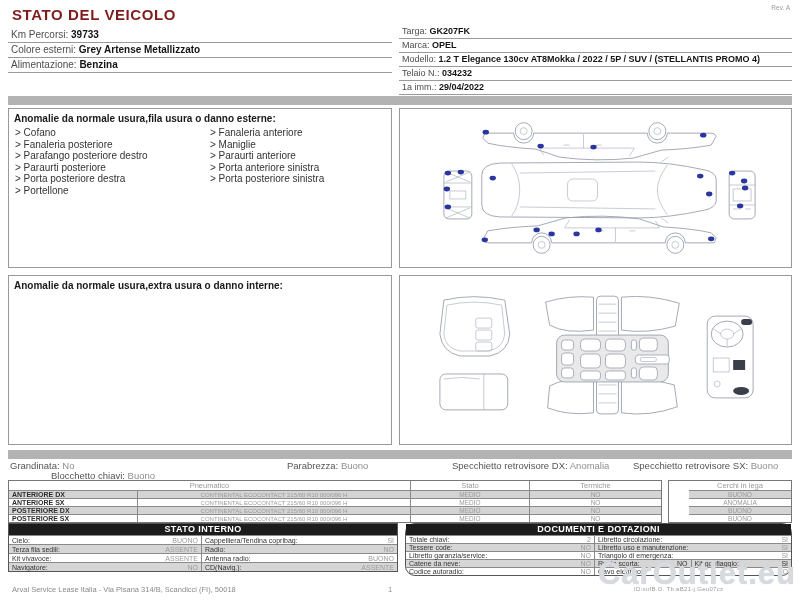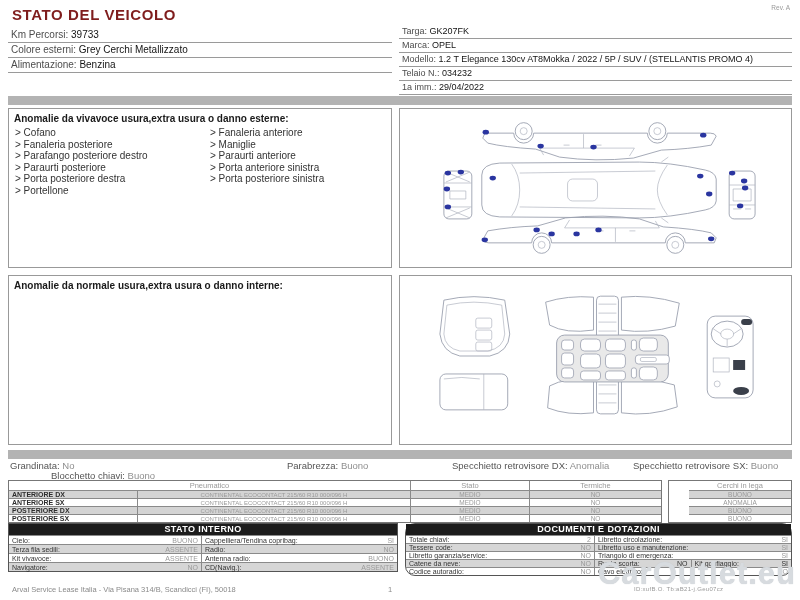--- a/index.html
+++ b/index.html
@@ -11,21 +11,21 @@
   }
   .doc-title { position:absolute; left:12px; top:6px; font-size:15px; font-weight:bold;
     color:#7f1d1d; letter-spacing:0.6px; }
   .rev { position:absolute; right:10px; top:4px; font-size:6.5px; color:#999; }
 
   .info-left  { position:absolute; left:8px;  top:28px; width:384px; }
   .info-right { position:absolute; left:399px; top:25px; width:393px; }
   .info-row { border-bottom:1px solid #9a9a9a; padding:1px 3px; font-size:10px; line-height:12px; }
   .info-right .info-row { font-size:9px; line-height:11px; }
   .info-row .lbl { color:#4d4d4d; }
-  .info-row .val { font-weight:normal; color:#141414; }
+  .info-row .val { font-weight:bold; color:#141414; }
 
   .gray-bar { position:absolute; left:8px; width:784px; height:9px; background:#b3b3b3; }
   #bar1 { top:96px; } #bar2 { top:450px; }
 
   .panel { position:absolute; border:1px solid #999; background:#fff; }
   #ext-left  { left:8px;   top:108px; width:384px; height:160px; }
   #ext-right { left:399px; top:108px; width:393px; height:160px; }
   #int-left  { left:8px;   top:275px; width:384px; height:170px; }
   #int-right { left:399px; top:275px; width:393px; height:170px; }
   .panel-title { font-size:10px; font-weight:bold; color:#1a1a1a; padding:4px 5px 2px; }
@@ -101,21 +101,21 @@
 
   <div class="doc-title">STATO DEL VEICOLO</div>
   <div class="rev">Rev. A</div>
 
   <div class="info-left">
     <div class="info-row">
       <span class="lbl">Km Percorsi:</span>
       <b class="val">39733</b></div>
     <div class="info-row">
       <span class="lbl">Colore esterni:</span>
-      <b class="val">Grey Cerchi Metallizzato</b></div>
+      <b class="val">Grey Artense Metallizzato</b></div>
     <div class="info-row">
       <span class="lbl">Alimentazione:</span>
       <b class="val">Benzina</b></div>
   </div>
 
   <div class="info-right">
     <div class="info-row">
       <span class="lbl">Targa:</span>
       <b class="val">GK207FK</b></div>
     <div class="info-row">
@@ -128,21 +128,21 @@
       <span class="lbl">Telaio N.:</span>
       <b class="val">034232</b></div>
     <div class="info-row">
       <span class="lbl">1a imm.:</span>
       <b class="val">29/04/2022</b></div>
   </div>
 
   <div class="gray-bar" id="bar1"></div>
 
   <div class="panel" id="ext-left">
-    <div class="panel-title">Anomalie da vivavoce usura,extra usura o danno esterne:</div>
+    <div class="panel-title">Anomalie da normale usura,fila usura o danno esterne:</div>
     <div class="anom-cols">
       <ul class="anom-col c1">
         <li>&gt; Cofano</li>
         <li>&gt; Fanaleria posteriore</li>
         <li>&gt; Parafango posteriore destro</li>
         <li>&gt; Paraurti posteriore</li>
         <li>&gt; Porta posteriore destra</li>
         <li>&gt; Portellone</li>
       </ul>
       <ul class="anom-col c2">

